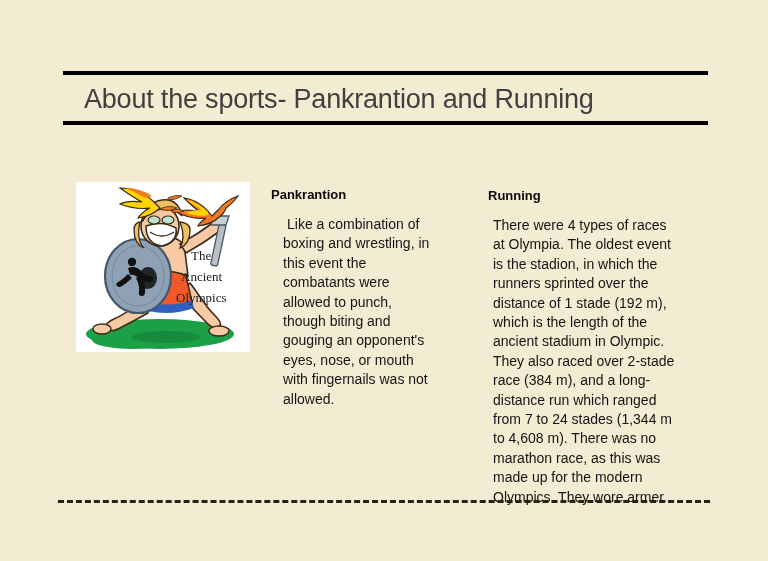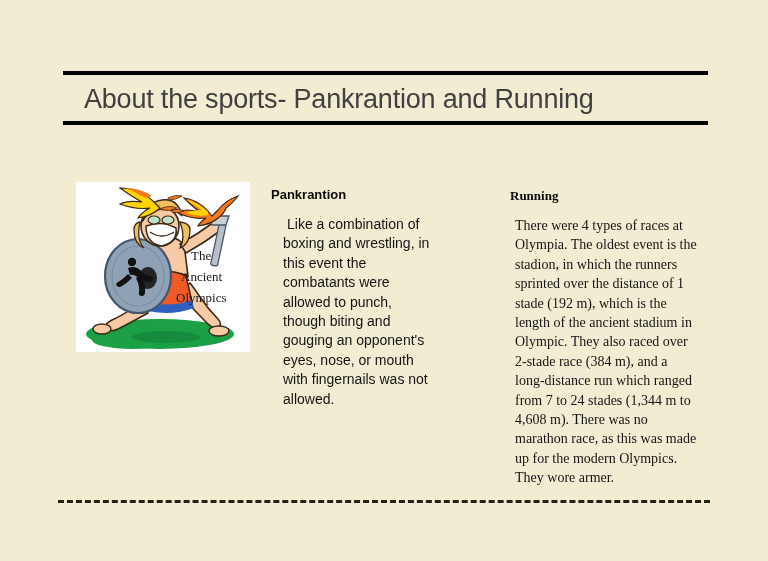--- a/index.html
+++ b/index.html
@@ -83,24 +83,23 @@
   }
 
   #col-pankrantion {
     left: 271px;
     top: 186px;
     width: 176px;
   }
   #col-pankrantion .col-body { text-indent: 4px; }
 
   #col-running {
-    left: 503px;
+    left: 481px;
     top: 187px;
     width: 208px;
-    font-family: Liberation Serif, serif;
   }
   #col-running .col-head { padding-left: 7px; }
 
   
   .dashed-divider {
     position: absolute;
     left: 58px;
     top: 500px;
     width: 652px;
     height: 0;

